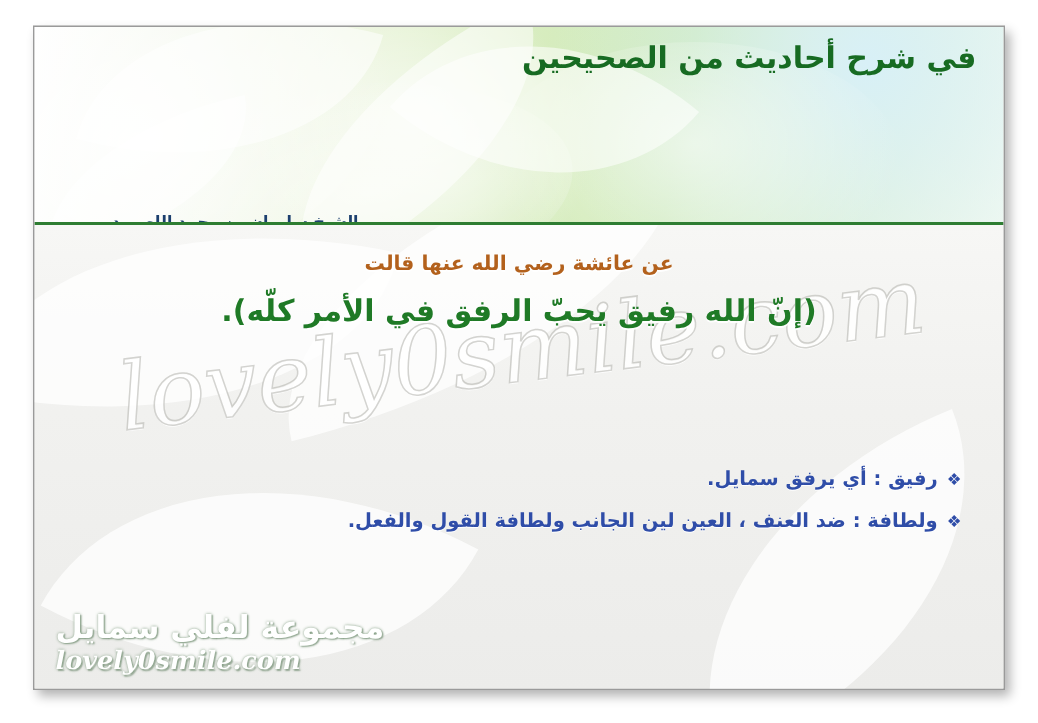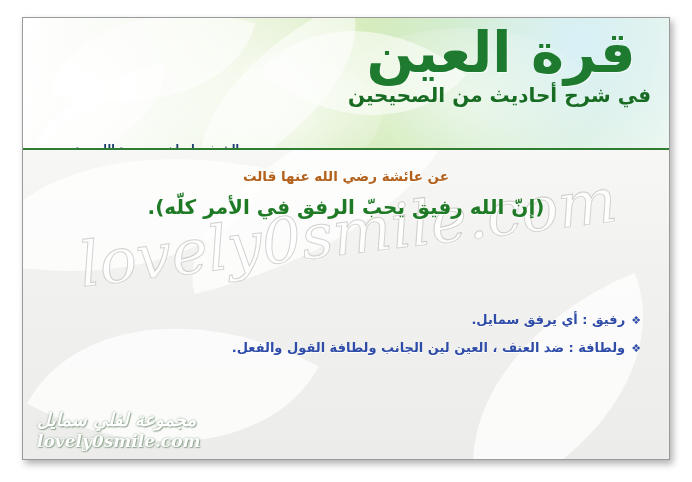--- a/index.html
+++ b/index.html
@@ -227,27 +227,26 @@
   
   .brand {
     position: absolute;
     left: 14px;
     bottom: 10px;
     direction: rtl;
     text-align: left;
     pointer-events: none;
   }
   .brand-ar {
-    font-size: 18px;
+    font-size: 21px;
     font-weight: bold;
     color: #ffffff;
     text-shadow: 0 0 2px rgba(120,150,120,0.9), 1px 1px 1px rgba(90,120,90,0.55);
     letter-spacing: 0.5px;
     direction: rtl;
-    font-style: italic;
   }
   .brand-url {
     margin-top: 1px;
     font-family: "DejaVu Serif", "Liberation Serif", serif;
     font-style: italic;
     font-weight: bold;
     font-size: 17px;
     color: #ffffff;
     direction: ltr;
     text-align: left;
@@ -264,21 +263,20 @@
       <div class="hdr-swirl sw1"></div>
       <div class="hdr-swirl sw2"></div>
       <div class="hdr-swirl sw3"></div>
       <div class="hdr-swirl sw4"></div>
       <div class="leaf lf1"></div>
       <div class="leaf lf2"></div>
       <div class="leaf lf3"></div>
       <div class="leaf lf4"></div>
 
       <div class="logo-block">
-        <div class="logo-title">قرة العين</div>
         <div class="logo-sub">في شرح أحاديث من الصحيحين</div>
       </div>
 
       <div class="author">الشيخ سليمان بن محمد اللهيميد</div>
     </div>
 
     <div class="body">
       <div class="body-ghost bg1"></div>
       <div class="body-ghost bg2"></div>
       <div class="body-ghost bg3"></div>

